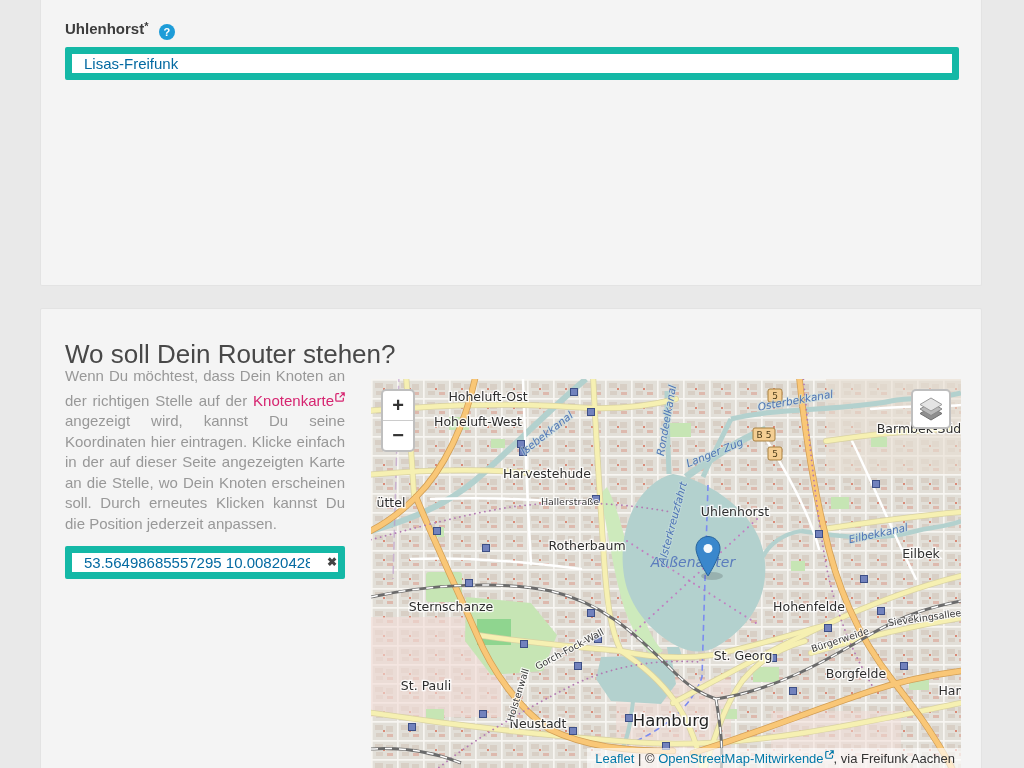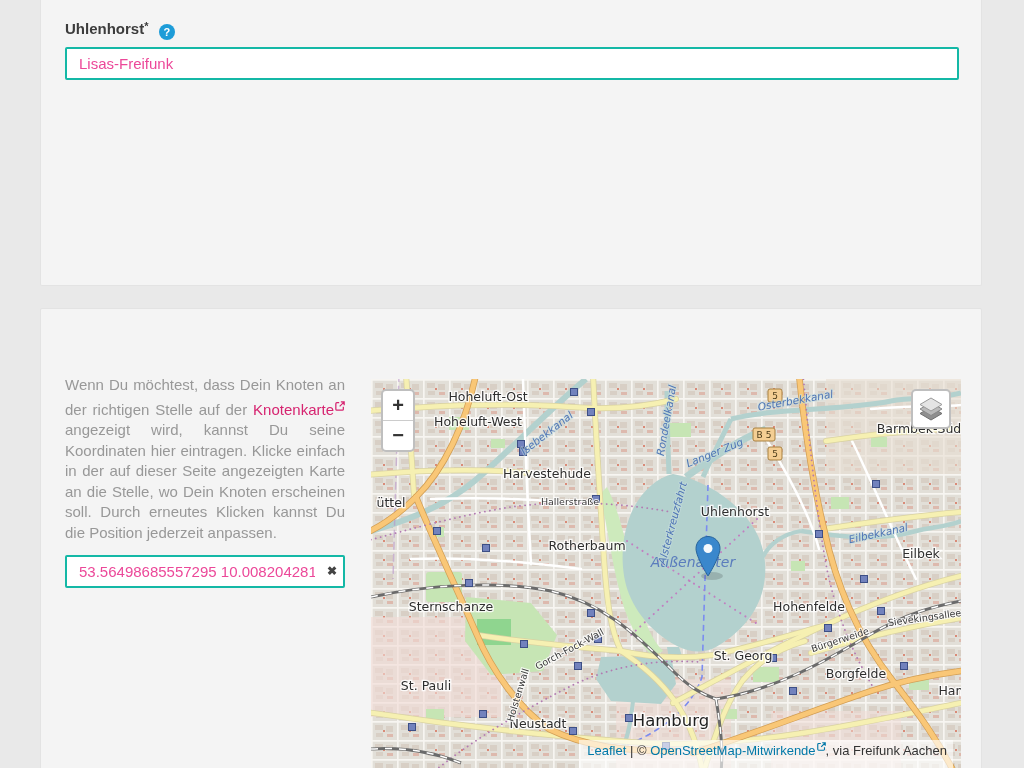--- a/index.html
+++ b/index.html
@@ -8,46 +8,46 @@
     border:1px solid #e3e3e3;box-sizing:border-box;border-radius:2px;}
   #card-form{top:-6px;height:292px;border-top:none;padding:26px 24px 0 24px;}
   #card-location{top:308px;height:482px;padding:30px 24px 24px 24px;}
   .form-group{margin-bottom:28px;}
   .form-label{font-size:15px;font-weight:bold;color:#3c3c3c;}
   .req-mark{font-size:11px;vertical-align:top;font-weight:bold;color:#3c3c3c;}
   .help-icon{display:inline-block;width:16px;height:16px;border-radius:50%;
     background:#1d9cd8;color:#fff;font-size:11px;font-weight:bold;text-align:center;
     line-height:16px;margin-left:6px;vertical-align:-2px;cursor:pointer;}
   .text-input{display:block;width:894px;height:33px;margin-top:7px;
-    border:2px solid #14b8a6;border-radius:2px;background:#fff;padding:0 12px;
-    font-size:15px;color:#ec4899;box-sizing:border-box;font-family:"Liberation Sans",sans-serif;}
+    border:7px solid #14b8a6;border-radius:2px;background:#fff;padding:0 12px;
+    font-size:15px;color:#0369a1;box-sizing:border-box;font-family:"Liberation Sans",sans-serif;}
   .text-input::placeholder{color:#999;}
   #section-heading{font-size:26px;font-weight:400;color:#484848;margin:0 0 22px 0;}
-  #left-col{position:absolute;left:24px;top:66px;width:280px;}
+  #left-col{position:absolute;left:24px;top:57px;width:280px;}
   #location-help{font-size:15px;line-height:20.5px;color:#989898;text-align:justify;margin:0;}
   .map-link{color:#d62470;text-decoration:none;cursor:pointer;}
   .ext-icon{display:inline-block;vertical-align:4px;margin-left:1px;}
   #coords-wrap{position:relative;margin-top:12px;width:280px;}
   #coords-input{width:280px;padding-right:28px;white-space:nowrap;overflow:hidden;
     text-overflow:clip;margin-top:0;}
   #coords-clear{position:absolute;right:8px;top:9px;font-size:12px;font-weight:bold;
     color:#444;cursor:pointer;line-height:14px;}
   
   #map{position:absolute;left:330px;top:70px;width:590px;height:390px;
     overflow:hidden;background:#e8e5df;cursor:crosshair;}
   #map svg{display:block;}
   .leaflet-ctl{position:absolute;background:#fff;border-radius:5px;
     border:2px solid rgba(0,0,0,.25);}
   #zoom-ctl{left:10px;top:10px;width:30px;}
   .zoom-btn{width:30px;height:29px;line-height:29px;text-align:center;
     font-size:20px;font-weight:bold;color:#333;cursor:pointer;user-select:none;}
   #zoom-in-btn{border-bottom:1px solid #ccc;}
   #layers-ctl{right:10px;top:10px;width:36px;height:36px;cursor:pointer;}
-  #attribution{position:absolute;right:8px;bottom:0;background:rgba(255,255,255,.62);
-    padding:2px 6px 11px 8px;font-size:13px;color:#333;white-space:nowrap;}
+  #attribution{position:absolute;right:0;bottom:0;background:rgba(255,255,255,.62);
+    padding:2px 6px 3px 8px;font-size:13px;color:#333;white-space:nowrap;}
   #attribution a{color:#0078a8;text-decoration:none;cursor:pointer;}
   
   text{font-family:"DejaVu Sans",sans-serif;text-anchor:middle;}
   .ml-place{font-size:12.5px;fill:#2e2e2e;paint-order:stroke;stroke:rgba(255,255,255,.85);stroke-width:2.6px;}
   .ml-city{font-size:16.5px;fill:#1f1f1f;paint-order:stroke;stroke:rgba(255,255,255,.9);stroke-width:3px;}
   .ml-street{font-size:9.5px;fill:#3a3a3a;paint-order:stroke;stroke:rgba(255,255,255,.8);stroke-width:2.2px;}
   .ml-water{font-size:10.5px;font-style:italic;fill:#4e74b5;paint-order:stroke;stroke:rgba(200,222,222,.55);stroke-width:2px;}
   .ml-water-lg{font-size:14px;font-style:italic;fill:#5a7cbd;}
   .badge-text{font-size:9px;fill:#4a3a18;}
 </style>
@@ -60,20 +60,21 @@
     <span class="form-label">Uhlenhorst</span><span class="req-mark">*</span>
     <span class="help-icon">?</span>
     <input class="text-input" type="text" value="Lisas-Freifunk" style="">
   </div>
 
 
 </div>
 
 <div class="card" id="card-location">
 
+  <h2 id="section-heading">Wo soll Dein Router stehen?</h2>
 
   <div id="left-col">
     <p id="location-help"><span>Wenn Du möchtest, dass Dein Knoten an der richtigen Stelle auf der </span><a class="map-link"><span>Knotenkarte</span><span class="ext-icon"><svg width="10" height="10" viewBox="0 0 12 12">
               <path d="M5 2H2.2C1.5 2 1 2.5 1 3.2v6.6C1 10.5 1.5 11 2.2 11h6.6c.7 0 1.2-.5 1.2-1.2V7" fill="none" stroke="currentColor" stroke-width="1.5"></path>
               <path d="M7 1h4v4M11 1 5.6 6.4" fill="none" stroke="currentColor" stroke-width="1.5"></path>
             </svg></span></a><span> angezeigt wird, kannst Du seine Koordinaten hier eintragen. Klicke einfach in der auf dieser Seite angezeigten Karte an die Stelle, wo Dein Knoten erscheinen soll. Durch erneutes Klicken kannst Du die Position jederzeit anpassen.</span></p>
 
     <div id="coords-wrap">
       <input class="text-input" id="coords-input" type="text" value="53.56498685557295 10.00820428133" style="">
       <span id="coords-clear">✖</span>

